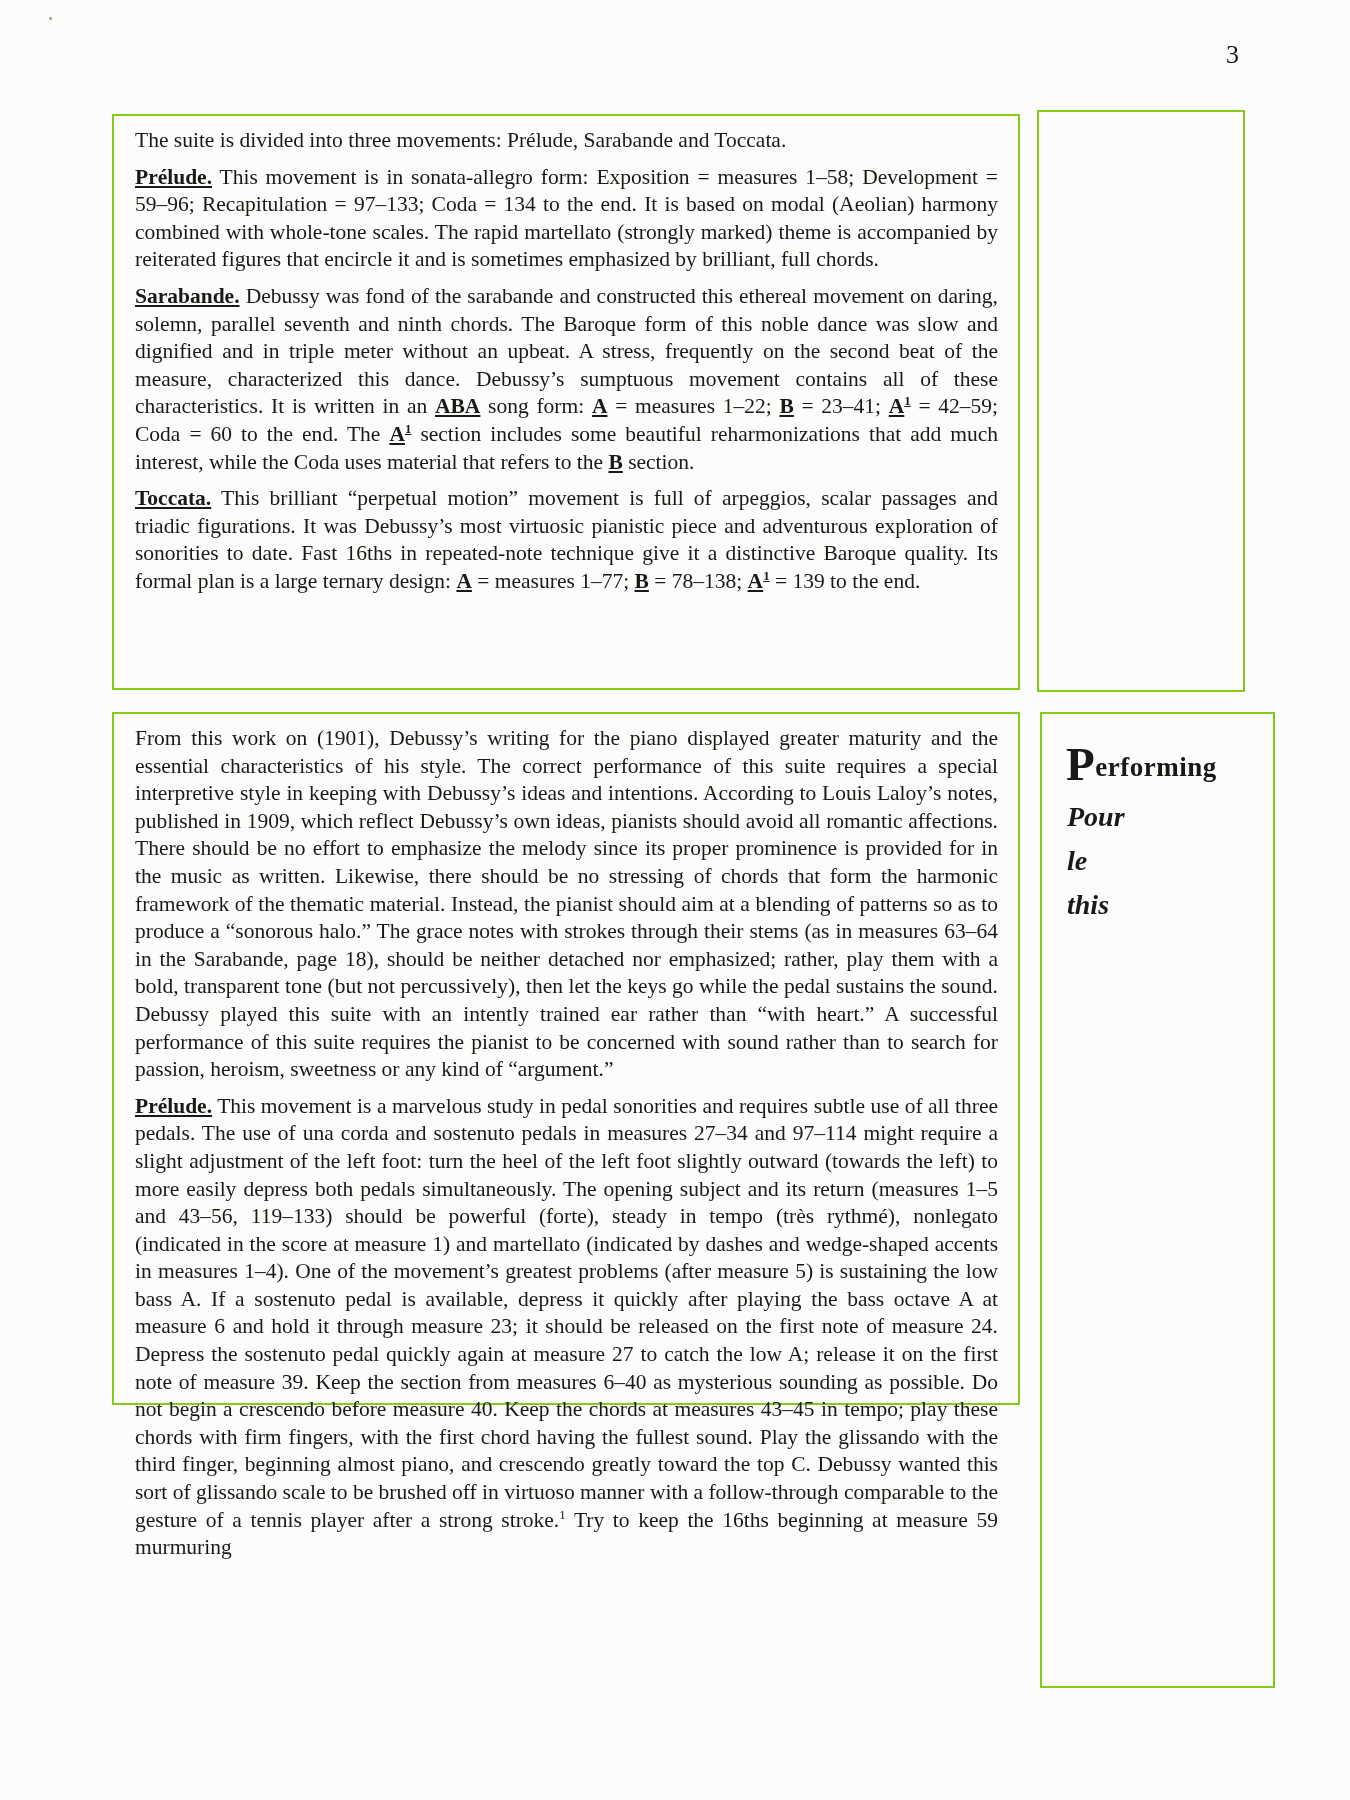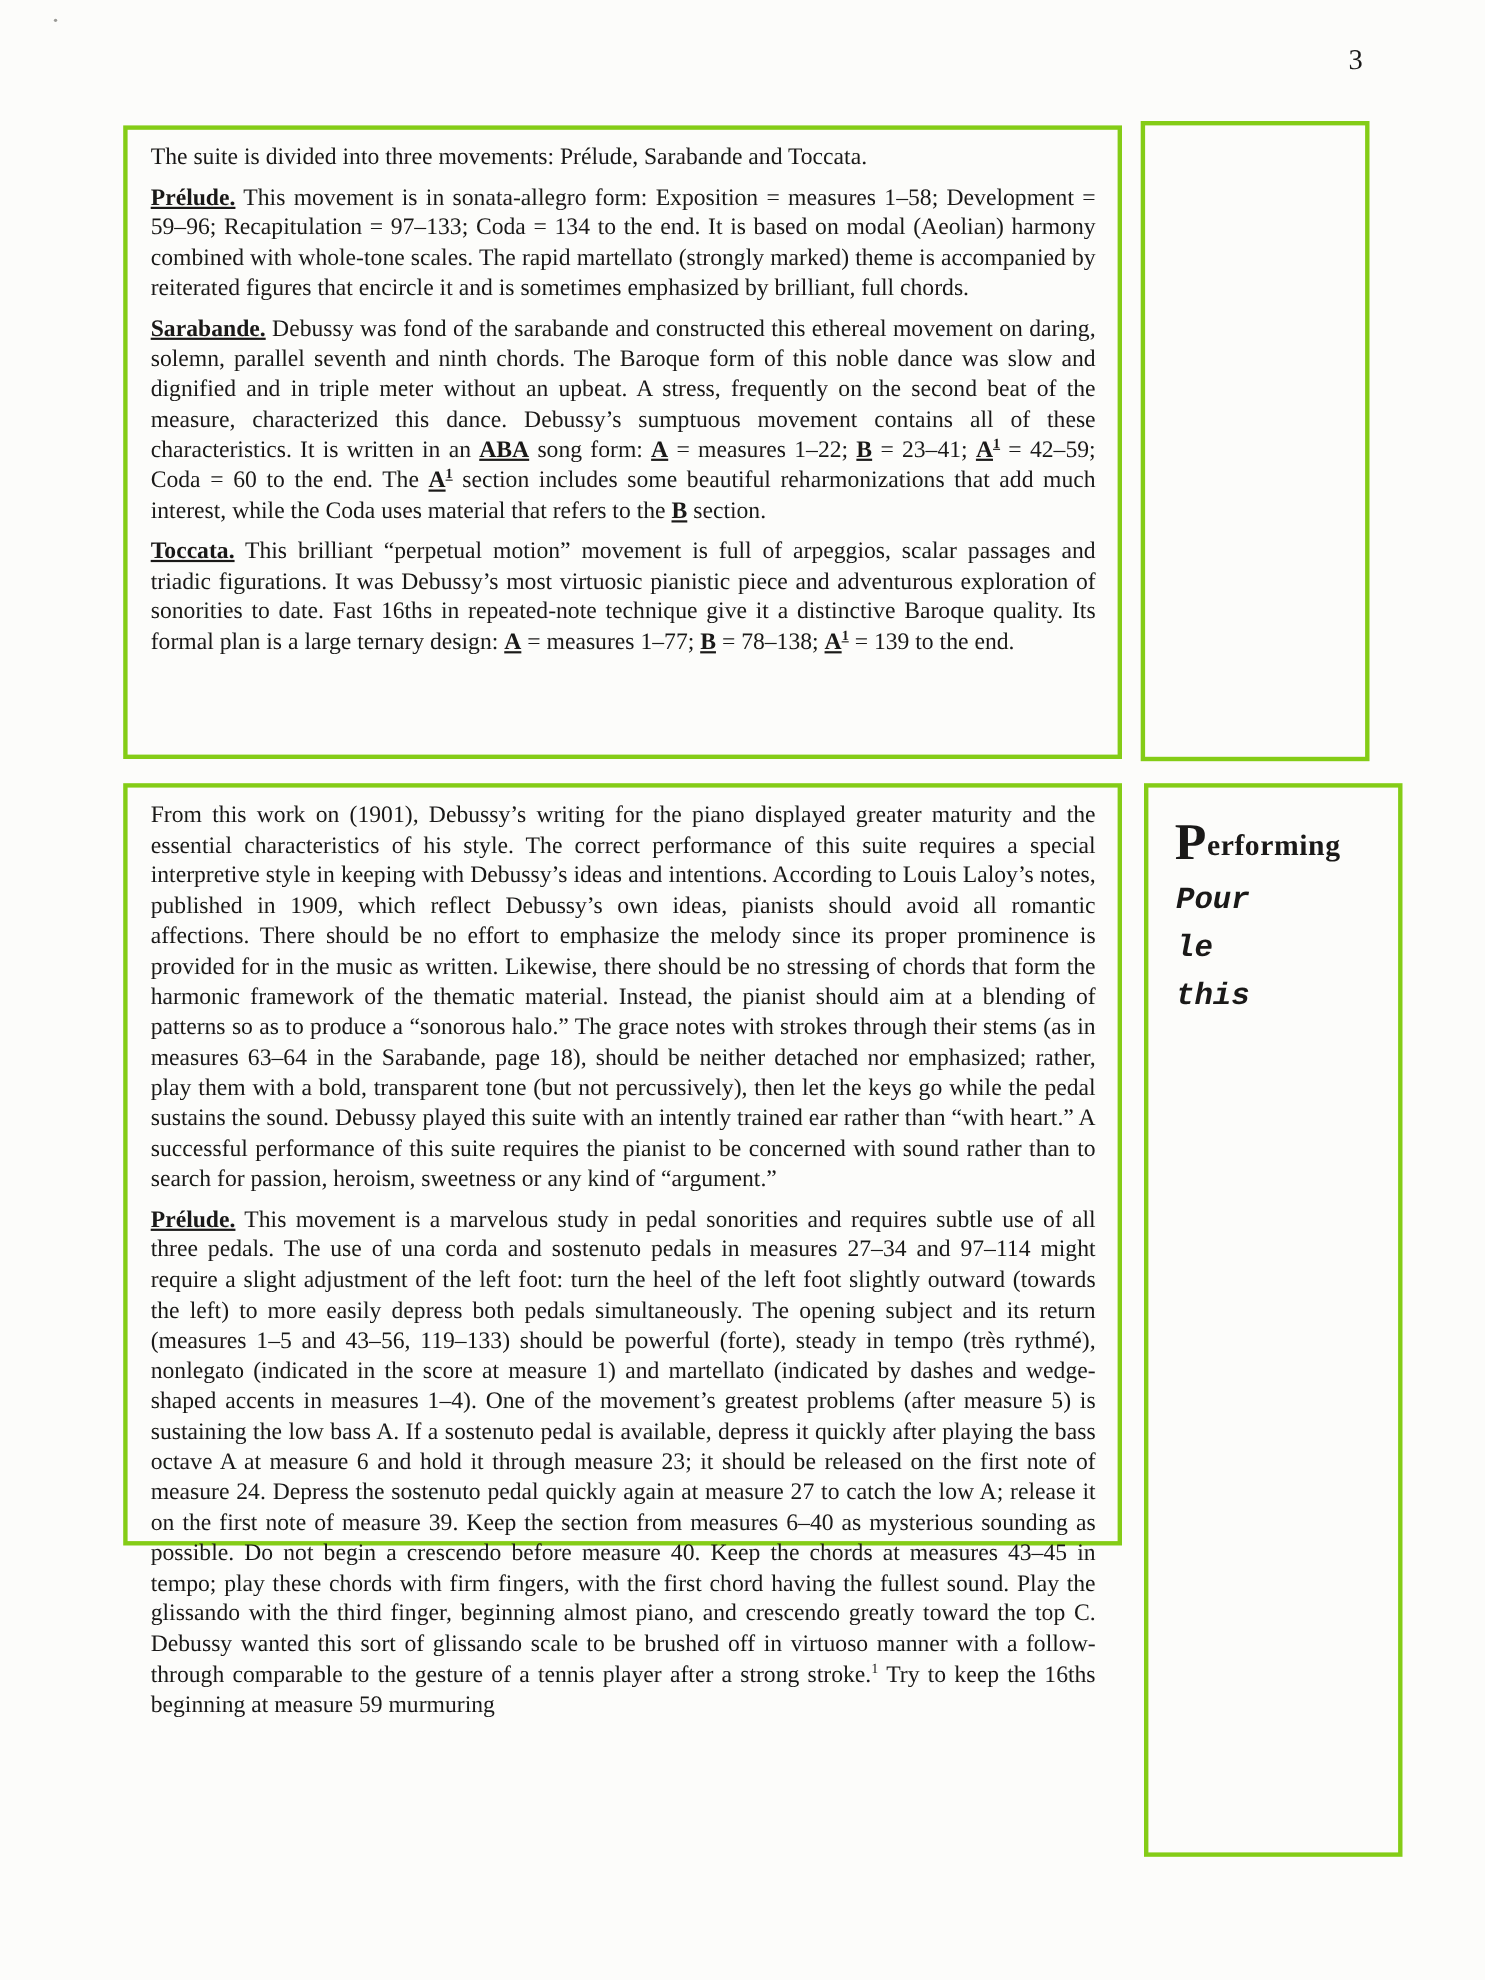--- a/index.html
+++ b/index.html
@@ -11,21 +11,21 @@
     font-family:"Liberation Serif", serif;
     color:#1a1918;
     overflow:hidden;
   }
   .page-number{
     position:absolute;left:1226px;top:40px;
     font-size:26px;
   }
   .box{
     position:absolute;
-    border:4px solid #84cc16;
+    border:2px solid #84cc16;
     box-sizing:border-box;
     background:transparent;
   }
   .box-1{left:112px;top:114px;width:908px;height:576px;}
   .sidebar-box-1{left:1037px;top:110px;width:208px;height:582px;}
   .box-2{left:112px;top:712px;width:908px;height:693px;}
   .sidebar-box-2{left:1040px;top:712px;width:235px;height:976px;}
   .box-text{
     padding:11px 20px 0 21px;
     font-size:21.5px;
@@ -44,21 +44,21 @@
     letter-spacing:0.5px;
     line-height:1;
   }
   .dropcap{font-size:47px;line-height:1;vertical-align:-4px;}
   .work-title{
     margin:12px 0 0 25px;
     font-style:italic;
     font-weight:bold;
     font-size:28px;
   }
-  .work-title-line{margin-top:13px;line-height:31px;font-family:Liberation Mono, monospace;}
+  .work-title-line{margin-top:13px;line-height:31px;}
   .speck{position:absolute;width:3px;height:3px;background:#9a9a96;border-radius:50%;}
 </style>
 </head>
 <body>
 
 <div class="page">
 
   <div class="speck" style="left:49px;top:17px;"></div>
 
   <div class="page-number">3</div>

